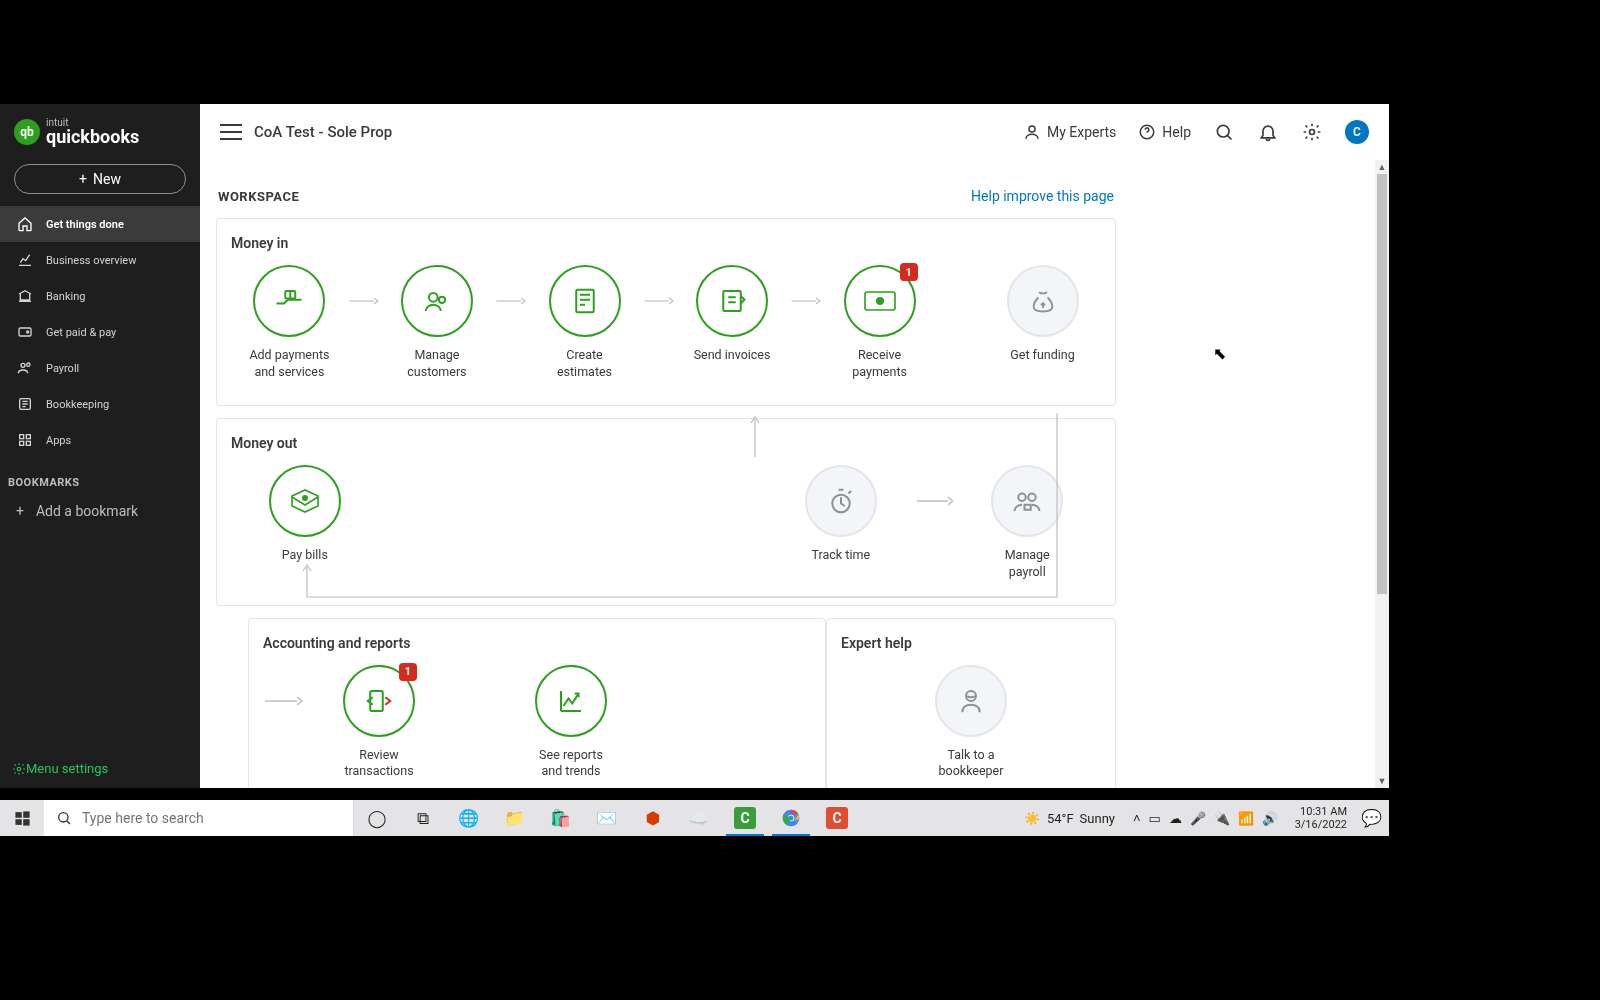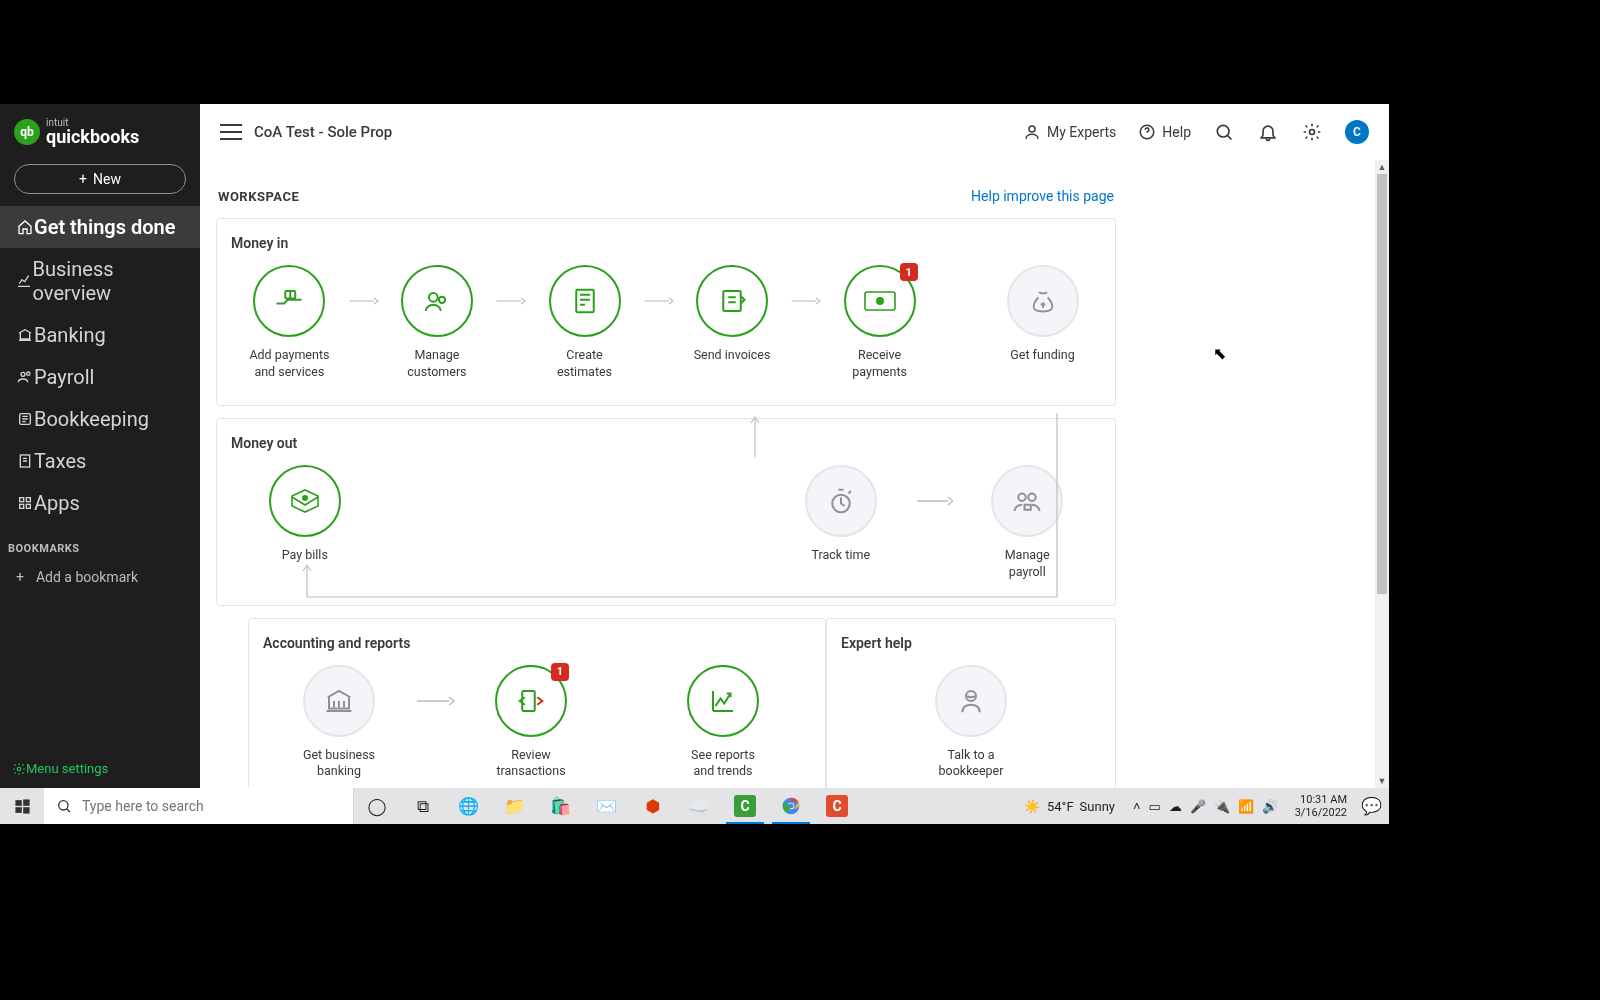--- a/index.html
+++ b/index.html
@@ -6,21 +6,21 @@
   html, body { width: 1600px; height: 1000px; overflow: hidden; background: #000; }
   .screen { position: absolute; left: 0; top: 104px; width: 1389px; height: 684px; background: #fff; display: flex; }
   
   .sidebar { width: 200px; background: #1e1e1e; color: #d4d4d4; display: flex; flex-direction: column; }
   .logo-row { display: flex; align-items: center; gap: 6px; padding: 14px 14px 10px 14px; }
   .logo-badge { width: 26px; height: 26px; border-radius: 50%; background: #2ca01c; display:flex; align-items:center; justify-content:center; color:#fff; font-weight:700; font-size:12px; }
   .logo-text { font-size: 10px; line-height: 1; }
   .logo-text .brand { font-size: 18px; font-weight: 700; color:#fff; }
   .new-btn { margin: 8px 14px 12px 14px; border: 1px solid #8d9096; background: transparent; color:#fff; border-radius: 18px; height: 30px; font-size: 14px; cursor:pointer; display:flex; align-items:center; justify-content:center; gap:6px; }
   .nav { display:flex; flex-direction:column; }
-  .nav-item { display:flex; align-items:center; padding: 9px 16px; font-size: 20px; color:#d4d4d4; cursor:pointer; }
+  .nav-item { display:flex; align-items:center; gap:12px; padding: 9px 16px; font-size: 11px; color:#d4d4d4; cursor:pointer; }
   .nav-item.active { background:#3b3b3b; color:#fff; font-weight:600; }
   .nav-item .nav-ico { width:18px; height:18px; display:flex; align-items:center; justify-content:center; }
   .bookmarks-hdr { padding: 18px 16px 6px 8px; font-size: 11px; font-weight:700; letter-spacing:.5px; color:#bdbdbd; }
   .add-bm { display:flex; align-items:center; gap:12px; padding:8px 16px; font-size:14px; color:#bdbdbd; cursor:pointer; }
   .menu-settings { margin-top:auto; display:flex; align-items:center; gap:0; padding:12px 12px; font-size:13px; color:#22c55e; cursor:pointer; }
   
   .main { flex:1; display:flex; flex-direction:column; overflow:hidden; position:relative; }
   .topbar { height:56px; display:flex; align-items:center; padding:0 20px; gap:12px; }
   .hamburger { width:22px; height:16px; display:flex; flex-direction:column; justify-content:space-between; cursor:pointer; }
   .hamburger span { height:2px; background:#393a3d; }
@@ -47,21 +47,21 @@
   .arrow-h.long { width:60px; }
   .arrow-svg { width:100%; height:12px; }
   .two-col { display:flex; gap:0;padding-left:32px; }
   .two-col .panel { flex:1; }
   .two-col .panel.narrow { flex: 0 0 290px; }
   
   .vscroll { position:absolute; right:0; top:56px; bottom:0; width:14px; background:#f1f1f1; }
   .vscroll .thumb { position:absolute; left:2px; right:2px; top:2px; height:420px; background:#c1c1c1; }
   .vscroll .arrbtn { position:absolute; left:0; right:0; height:14px; background:#f1f1f1; display:flex; align-items:center; justify-content:center; font-size:9px; color:#606060; }
   
-  .taskbar { position:absolute; left:0; bottom:176px; width:1389px; height:36px; background:#e4e4e6; display:flex; align-items:center; font-size:12px; color:#1f1f1f; }
+  .taskbar { position:absolute; left:0; bottom:164px; width:1389px; height:36px; background:#e4e4e6; display:flex; align-items:center; font-size:12px; color:#1f1f1f; }
   .tb-start { width:44px; height:36px; display:flex; align-items:center; justify-content:center; cursor:pointer; }
   .tb-search { width:310px; height:36px; background:#fff; display:flex; align-items:center; gap:10px; padding:0 12px; border-right:1px solid #d8d8d8; }
   .tb-search input { border:none; outline:none; font-size:14px; flex:1; background:transparent; }
   .tb-icons { display:flex; height:36px; }
   .tb-icon { width:46px; height:36px; display:flex; align-items:center; justify-content:center; cursor:pointer; position:relative; font-size:17px; }
   .tb-icon.active::after { content:""; position:absolute; left:4px; right:4px; bottom:0; height:2px; background:#0078d7; }
   .tb-right { margin-left:auto; display:flex; align-items:center; height:36px; }
   .tb-tray { display:flex; align-items:center; gap:8px; padding:0 8px; font-size:13px; }
   .tb-clock { text-align:right; font-size:11px; line-height:1.2; padding:0 8px; }
   .tb-weather { display:flex; align-items:center; gap:6px; padding:0 10px; font-size:13px; }
@@ -106,44 +106,44 @@
         <span class="nav-ico">
             <svg width="16" height="16" viewBox="0 0 24 24" fill="none" stroke="currentColor" stroke-width="2">
               <path d="M3 9l9-5 9 5M5 9v9h14V9M3 20h18"></path>
             </svg>
           </span>
         <span>Banking</span>
       </div>
       <div class="nav-item">
         <span class="nav-ico">
             <svg width="16" height="16" viewBox="0 0 24 24" fill="none" stroke="currentColor" stroke-width="2">
+              <rect x="3" y="6" width="18" height="12" rx="2"></rect>
+              <circle cx="16" cy="12" r="1.5"></circle>
+            </svg>
+          </span>
+        <span>Get paid &amp; pay</span>
+      </div>
+      <div class="nav-item">
+        <span class="nav-ico">
+            <svg width="16" height="16" viewBox="0 0 24 24" fill="none" stroke="currentColor" stroke-width="2">
               <circle cx="9" cy="8" r="3"></circle>
               <path d="M2 20c0-3 3-5 7-5s7 2 7 5"></path>
               <circle cx="17" cy="7" r="2.5"></circle>
             </svg>
           </span>
         <span>Payroll</span>
       </div>
       <div class="nav-item">
         <span class="nav-ico">
             <svg width="16" height="16" viewBox="0 0 24 24" fill="none" stroke="currentColor" stroke-width="2">
               <rect x="4" y="4" width="16" height="16" rx="2"></rect>
               <path d="M8 8h8M8 12h8M8 16h5"></path>
             </svg>
           </span>
         <span>Bookkeeping</span>
-      </div>
-      <div class="nav-item">
-        <span class="nav-ico">
-            <svg width="16" height="16" viewBox="0 0 24 24" fill="none" stroke="currentColor" stroke-width="2">
-              <rect x="5" y="3" width="14" height="18"></rect>
-              <path d="M9 8h6M9 12h6"></path>
-            </svg>
-          </span>
-        <span>Taxes</span>
       </div>
       <div class="nav-item">
         <span class="nav-ico">
             <svg width="16" height="16" viewBox="0 0 24 24" fill="none" stroke="currentColor" stroke-width="2">
               <rect x="4" y="4" width="6" height="6"></rect>
               <rect x="14" y="4" width="6" height="6"></rect>
               <rect x="4" y="14" width="6" height="6"></rect>
               <rect x="14" y="14" width="6" height="6"></rect>
             </svg>
           </span>
@@ -394,30 +394,20 @@
             <path d="M 534 16 l 4 -6 4 6" stroke="#babec5" stroke-width="1.2" fill="none"></path>
             <path d="M 840 6 L 840 190 L 90 190 L 90 160" stroke="#babec5" stroke-width="1.2" fill="none"></path>
             <path d="M 86 164 l 4 -6 4 6" stroke="#babec5" stroke-width="1.2" fill="none"></path>
           </svg>
         </div>
 
         <div class="two-col">
           <div class="panel" style="padding-bottom:10px;">
             <div class="panel-title">Accounting and reports</div>
             <div class="flow-row">
-              <div class="tile dim">
-                <div class="circle">
-                    <span>
-                      <svg width="30" height="30" viewBox="0 0 24 24" fill="none" stroke="#8d9096" stroke-width="1.6">
-                        <path d="M3 9l9-5 9 5M4 9v9h16V9M2 20h20M8 12v5M12 12v5M16 12v5"></path>
-                      </svg>
-                    </span>
-                  </div>
-                <div class="lbl"><span>Get business</span><br><span>banking</span></div>
-              </div>
               <div class="arrow-h">
                   <svg class="arrow-svg" viewBox="0 0 40 12">
                     <line x1="2" y1="6" x2="34" y2="6" stroke="#babec5" stroke-width="1.5"></line>
                     <path d="M34 2l5 4-5 4" fill="none" stroke="#babec5" stroke-width="1.5"></path>
                   </svg>
                 </div>
               <div class="tile">
                 <div class="circle">
                   <span>
                       <svg width="30" height="30" viewBox="0 0 24 24" fill="none" stroke="#2ca01c" stroke-width="1.6">

